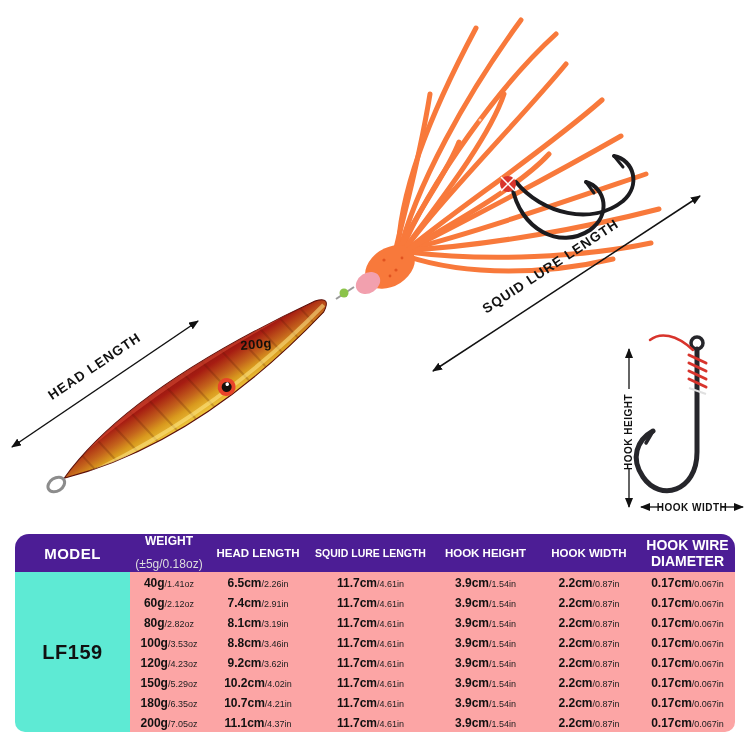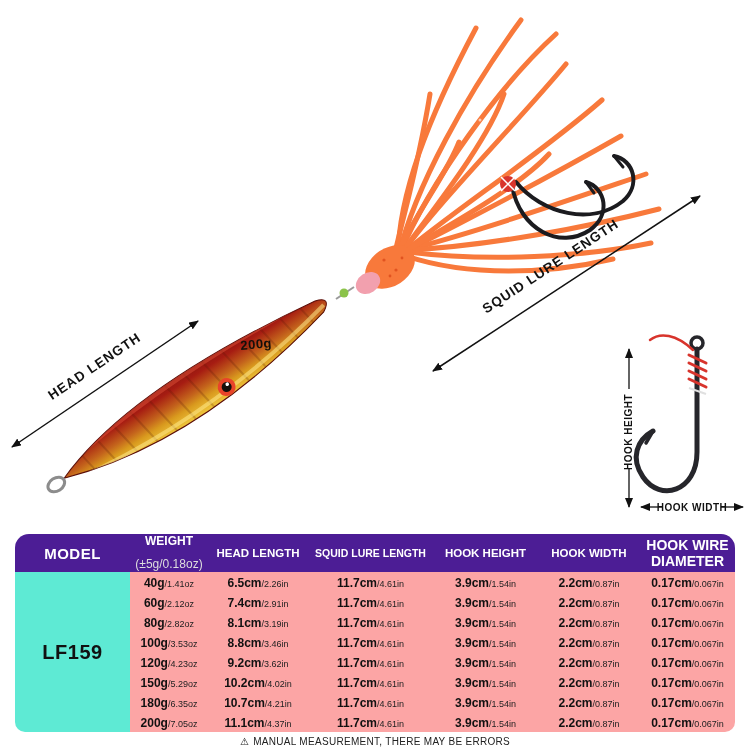--- a/index.html
+++ b/index.html
@@ -251,17 +251,14 @@
             <td><span class="val">11.1cm</span><span class="sub">/4.37in</span></td>
             <td><span class="val">11.7cm</span><span class="sub">/4.61in</span></td>
             <td><span class="val">3.9cm</span><span class="sub">/1.54in</span></td>
             <td><span class="val">2.2cm</span><span class="sub">/0.87in</span></td>
             <td><span class="val">0.17cm</span><span class="sub">/0.067in</span></td>
           </tr>
         </tbody>
     </table>
   </div>
 
-  <div class="footer">
-    <span class="warn-icon">⚠</span><span>MANUAL MEASUREMENT, THERE MAY BE ERRORS</span>
-  </div>
 
 </div>
 
 </body></html>

